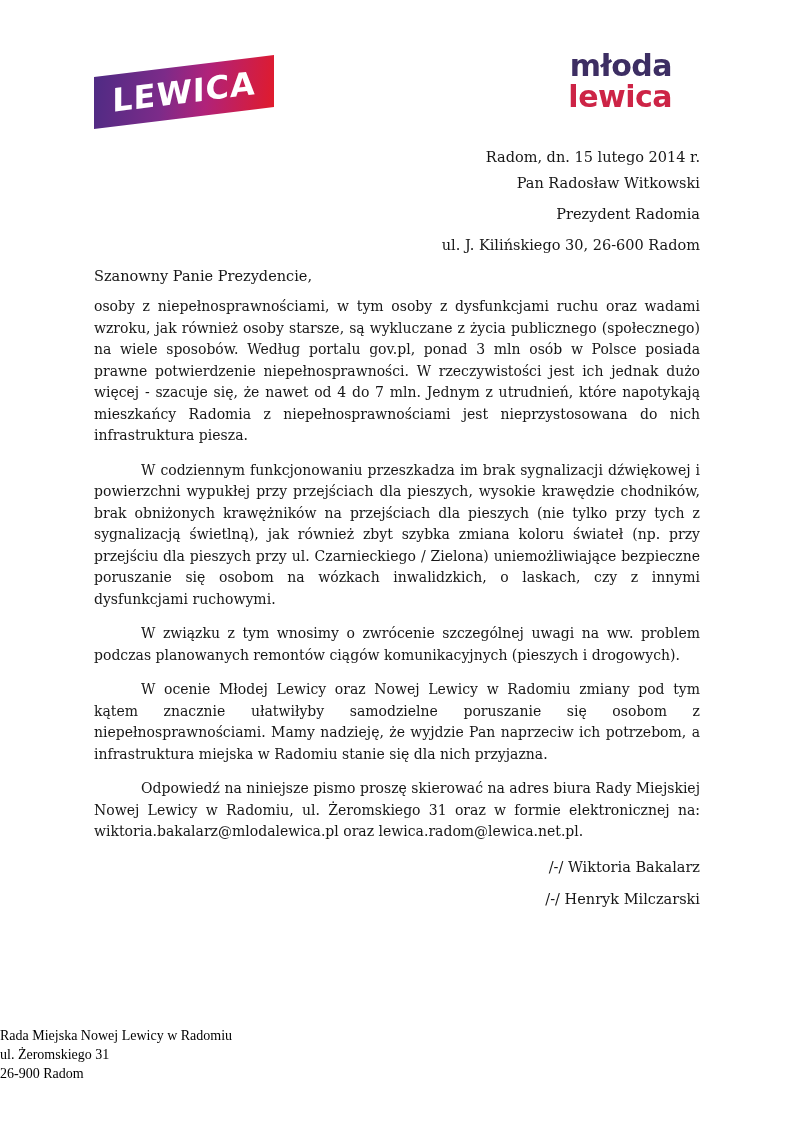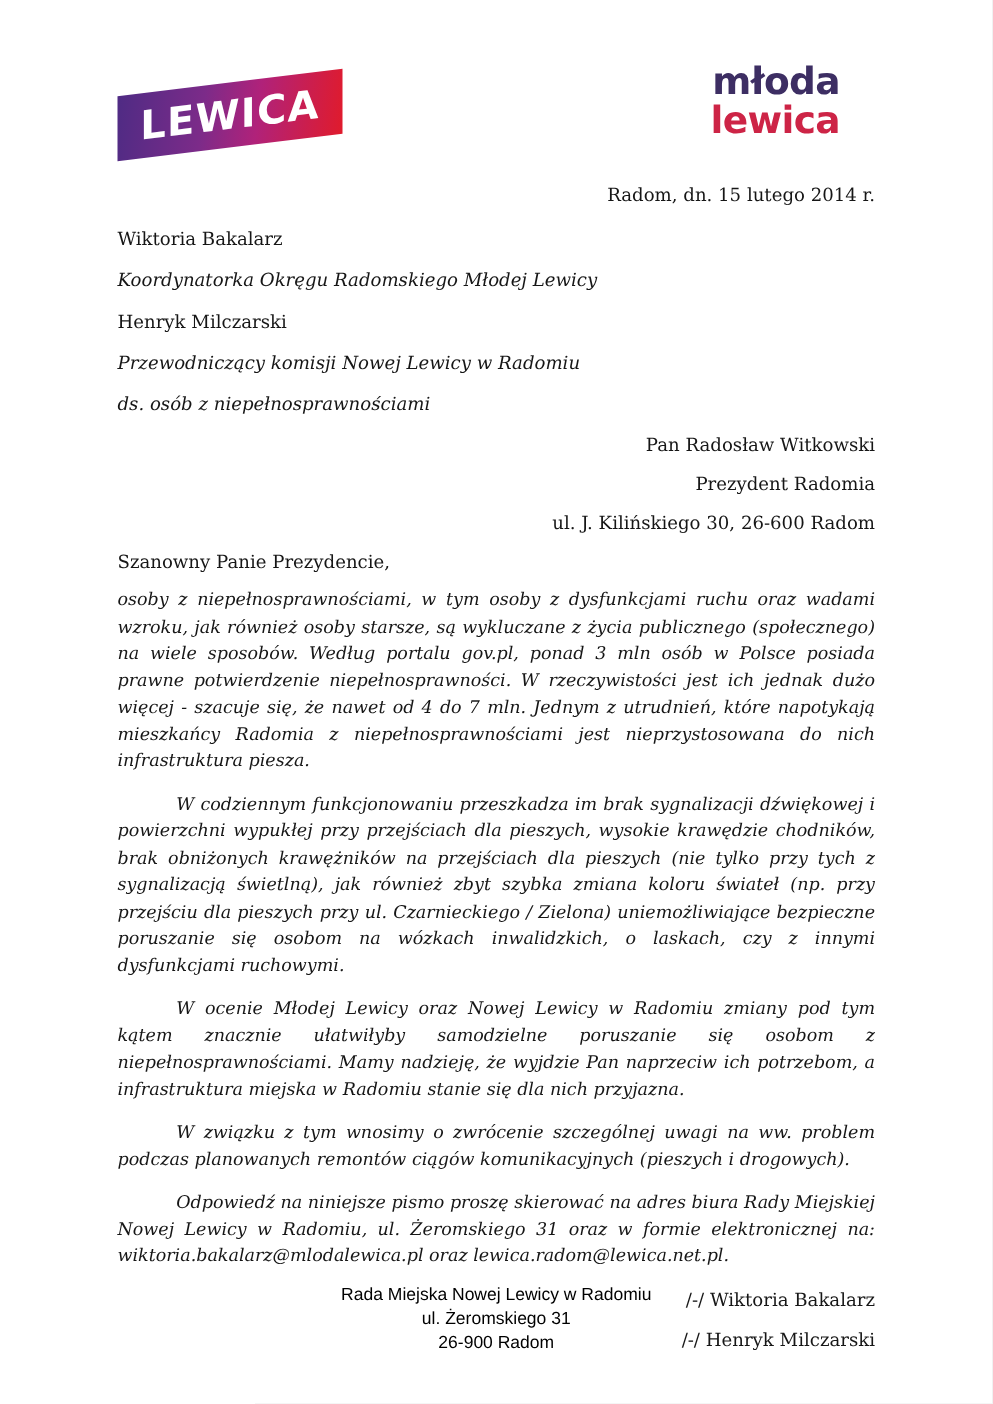--- a/index.html
+++ b/index.html
@@ -80,38 +80,37 @@
     line-height: 22px;
   }
 
   .body-paragraphs { margin-top: 9px; }
   .body-paragraphs p {
     text-align: justify;
     text-justify: inter-word;
     font-size: 14px;
     line-height: 21.5px;
     margin-bottom: 13px;
-    font-style: italic;
   }
   .body-paragraphs p.indented { text-indent: 47px; }
 
   .closing-block { margin-top: 5px; text-align: right; }
   .closing-block p {
     font-size: 14.5px;
     line-height: 22px;
     margin-bottom: 10px;
   }
 
   .footer {
     position: absolute;
     left: 0;
     right: 0;
     top: 1026px;
-    text-align: center;
-    font-family: Liberation Sans, sans-serif;
+    text-align: left;
+    font-family: Liberation Serif, serif;
     font-size: 14px;
     line-height: 19px;
     color: #000000;
   }
 </style>
 </head>
 <body>
 
 <div class="page">
 
@@ -120,41 +119,34 @@
       <span class="lewica-text">LEWICA</span>
     </div>
     <div class="mloda-logo">
       <span class="mloda-line1">młoda</span>
       <span class="mloda-line2">lewica</span>
     </div>
   </div>
 
   <p class="date-line">Radom, dn. 15 lutego 2014 r.</p>
 
-  <div class="sender-block">
-    <p>Wiktoria Bakalarz</p>
-    <p class="italic">Koordynatorka Okręgu Radomskiego Młodej Lewicy</p>
-    <p>Henryk Milczarski</p>
-    <p class="italic">Przewodniczący komisji Nowej Lewicy w Radomiu</p>
-    <p class="italic">ds. osób z niepełnosprawnościami</p>
-  </div>
 
   <div class="recipient-block">
     <p>Pan Radosław Witkowski</p>
     <p>Prezydent Radomia</p>
     <p>ul. J. Kilińskiego 30, 26-600 Radom</p>
   </div>
 
   <p class="salutation">Szanowny Panie Prezydencie,</p>
 
   <div class="body-paragraphs">
     <p>osoby z niepełnosprawnościami, w tym osoby z dysfunkcjami ruchu oraz wadami wzroku, jak również osoby starsze, są wykluczane z życia publicznego (społecznego) na wiele sposobów. Według portalu gov.pl, ponad 3 mln osób w Polsce posiada prawne potwierdzenie niepełnosprawności. W rzeczywistości jest ich jednak dużo więcej - szacuje się, że nawet od 4 do 7 mln. Jednym z utrudnień, które napotykają mieszkańcy Radomia z niepełnosprawnościami jest nieprzystosowana do nich infrastruktura piesza.</p>
     <p class="indented">W codziennym funkcjonowaniu przeszkadza im brak sygnalizacji dźwiękowej i powierzchni wypukłej przy przejściach dla pieszych, wysokie krawędzie chodników, brak obniżonych krawężników na przejściach dla pieszych (nie tylko przy tych z sygnalizacją świetlną), jak również zbyt szybka zmiana koloru świateł (np. przy przejściu dla pieszych przy ul. Czarnieckiego / Zielona) uniemożliwiające bezpieczne poruszanie się osobom na wózkach inwalidzkich, o laskach, czy z innymi dysfunkcjami ruchowymi.</p>
+    <p class="indented">W związku z tym wnosimy o zwrócenie szczególnej uwagi na ww. problem podczas planowanych remontów ciągów komunikacyjnych (pieszych i drogowych).</p>
     <p class="indented">W ocenie Młodej Lewicy oraz Nowej Lewicy w Radomiu zmiany pod tym kątem znacznie ułatwiłyby samodzielne poruszanie się osobom z niepełnosprawnościami. Mamy nadzieję, że wyjdzie Pan naprzeciw ich potrzebom, a infrastruktura miejska w Radomiu stanie się dla nich przyjazna.</p>
-    <p class="indented">W związku z tym wnosimy o zwrócenie szczególnej uwagi na ww. problem podczas planowanych remontów ciągów komunikacyjnych (pieszych i drogowych).</p>
     <p class="indented">Odpowiedź na niniejsze pismo proszę skierować na adres biura Rady Miejskiej Nowej Lewicy w Radomiu, ul. Żeromskiego 31 oraz w formie elektronicznej na: wiktoria.bakalarz@mlodalewica.pl oraz lewica.radom@lewica.net.pl.</p>
   </div>
 
   <div class="closing-block">
     <p>/-/ Wiktoria Bakalarz</p>
     <p>/-/ Henryk Milczarski</p>
   </div>
 
   <div class="footer">
     <p>Rada Miejska Nowej Lewicy w Radomiu</p>

